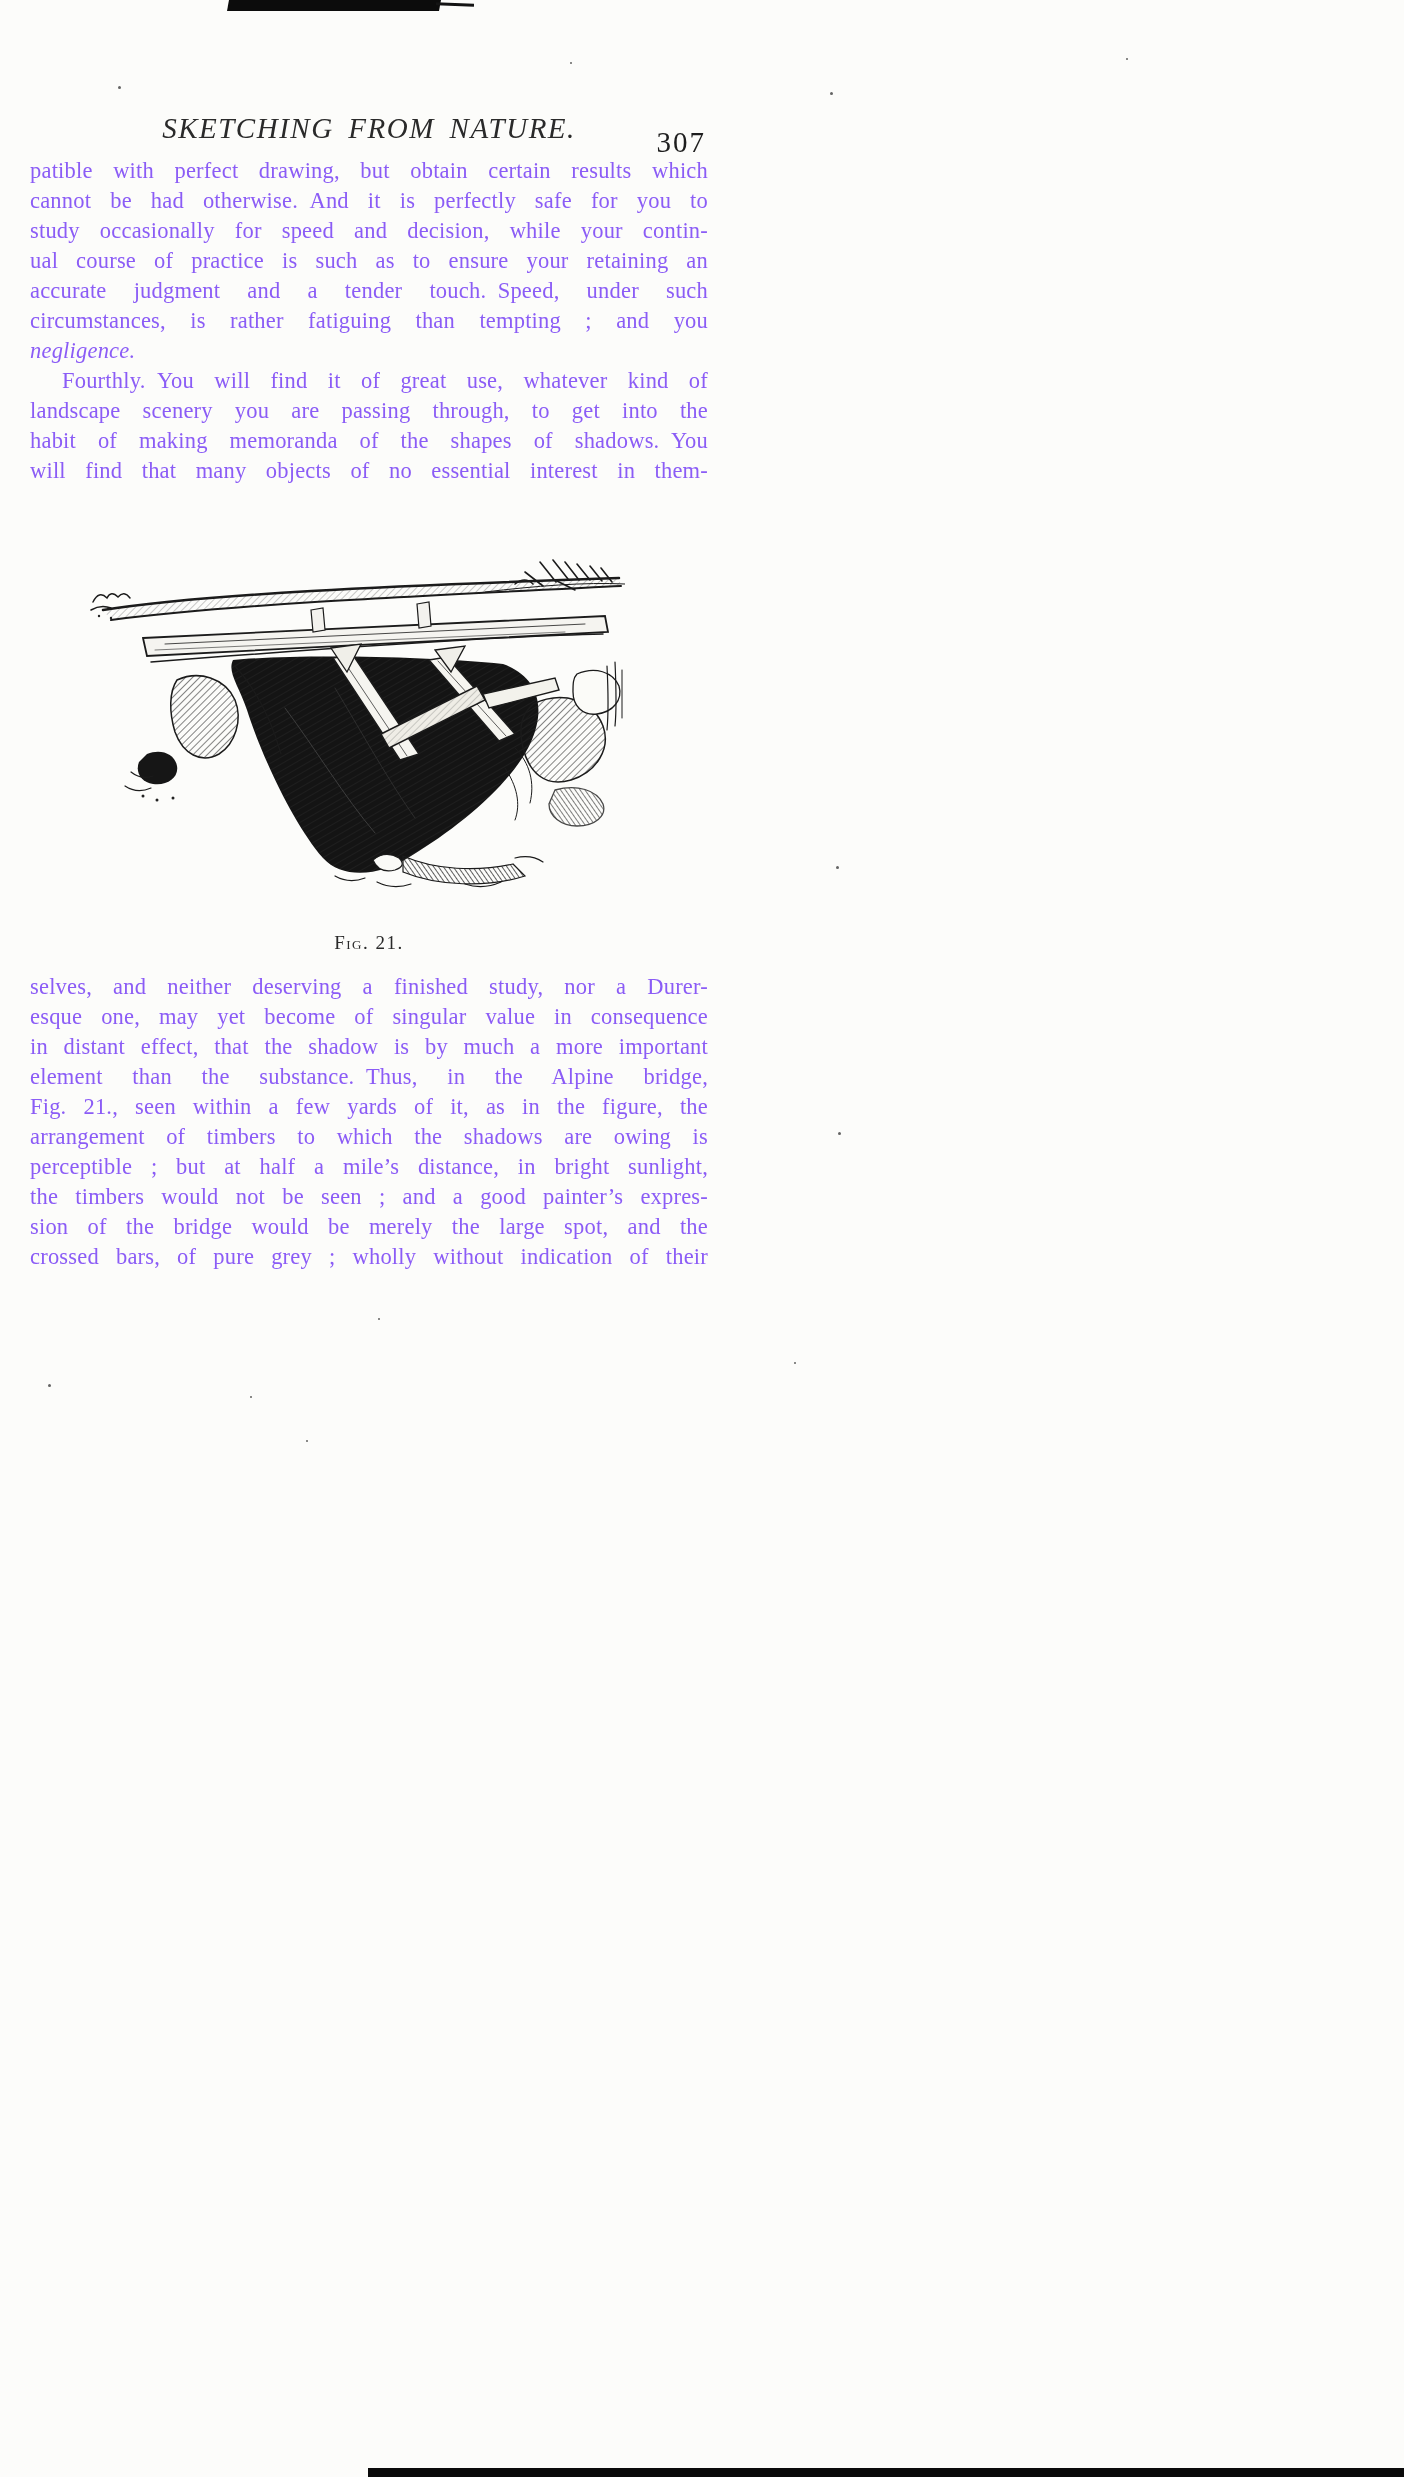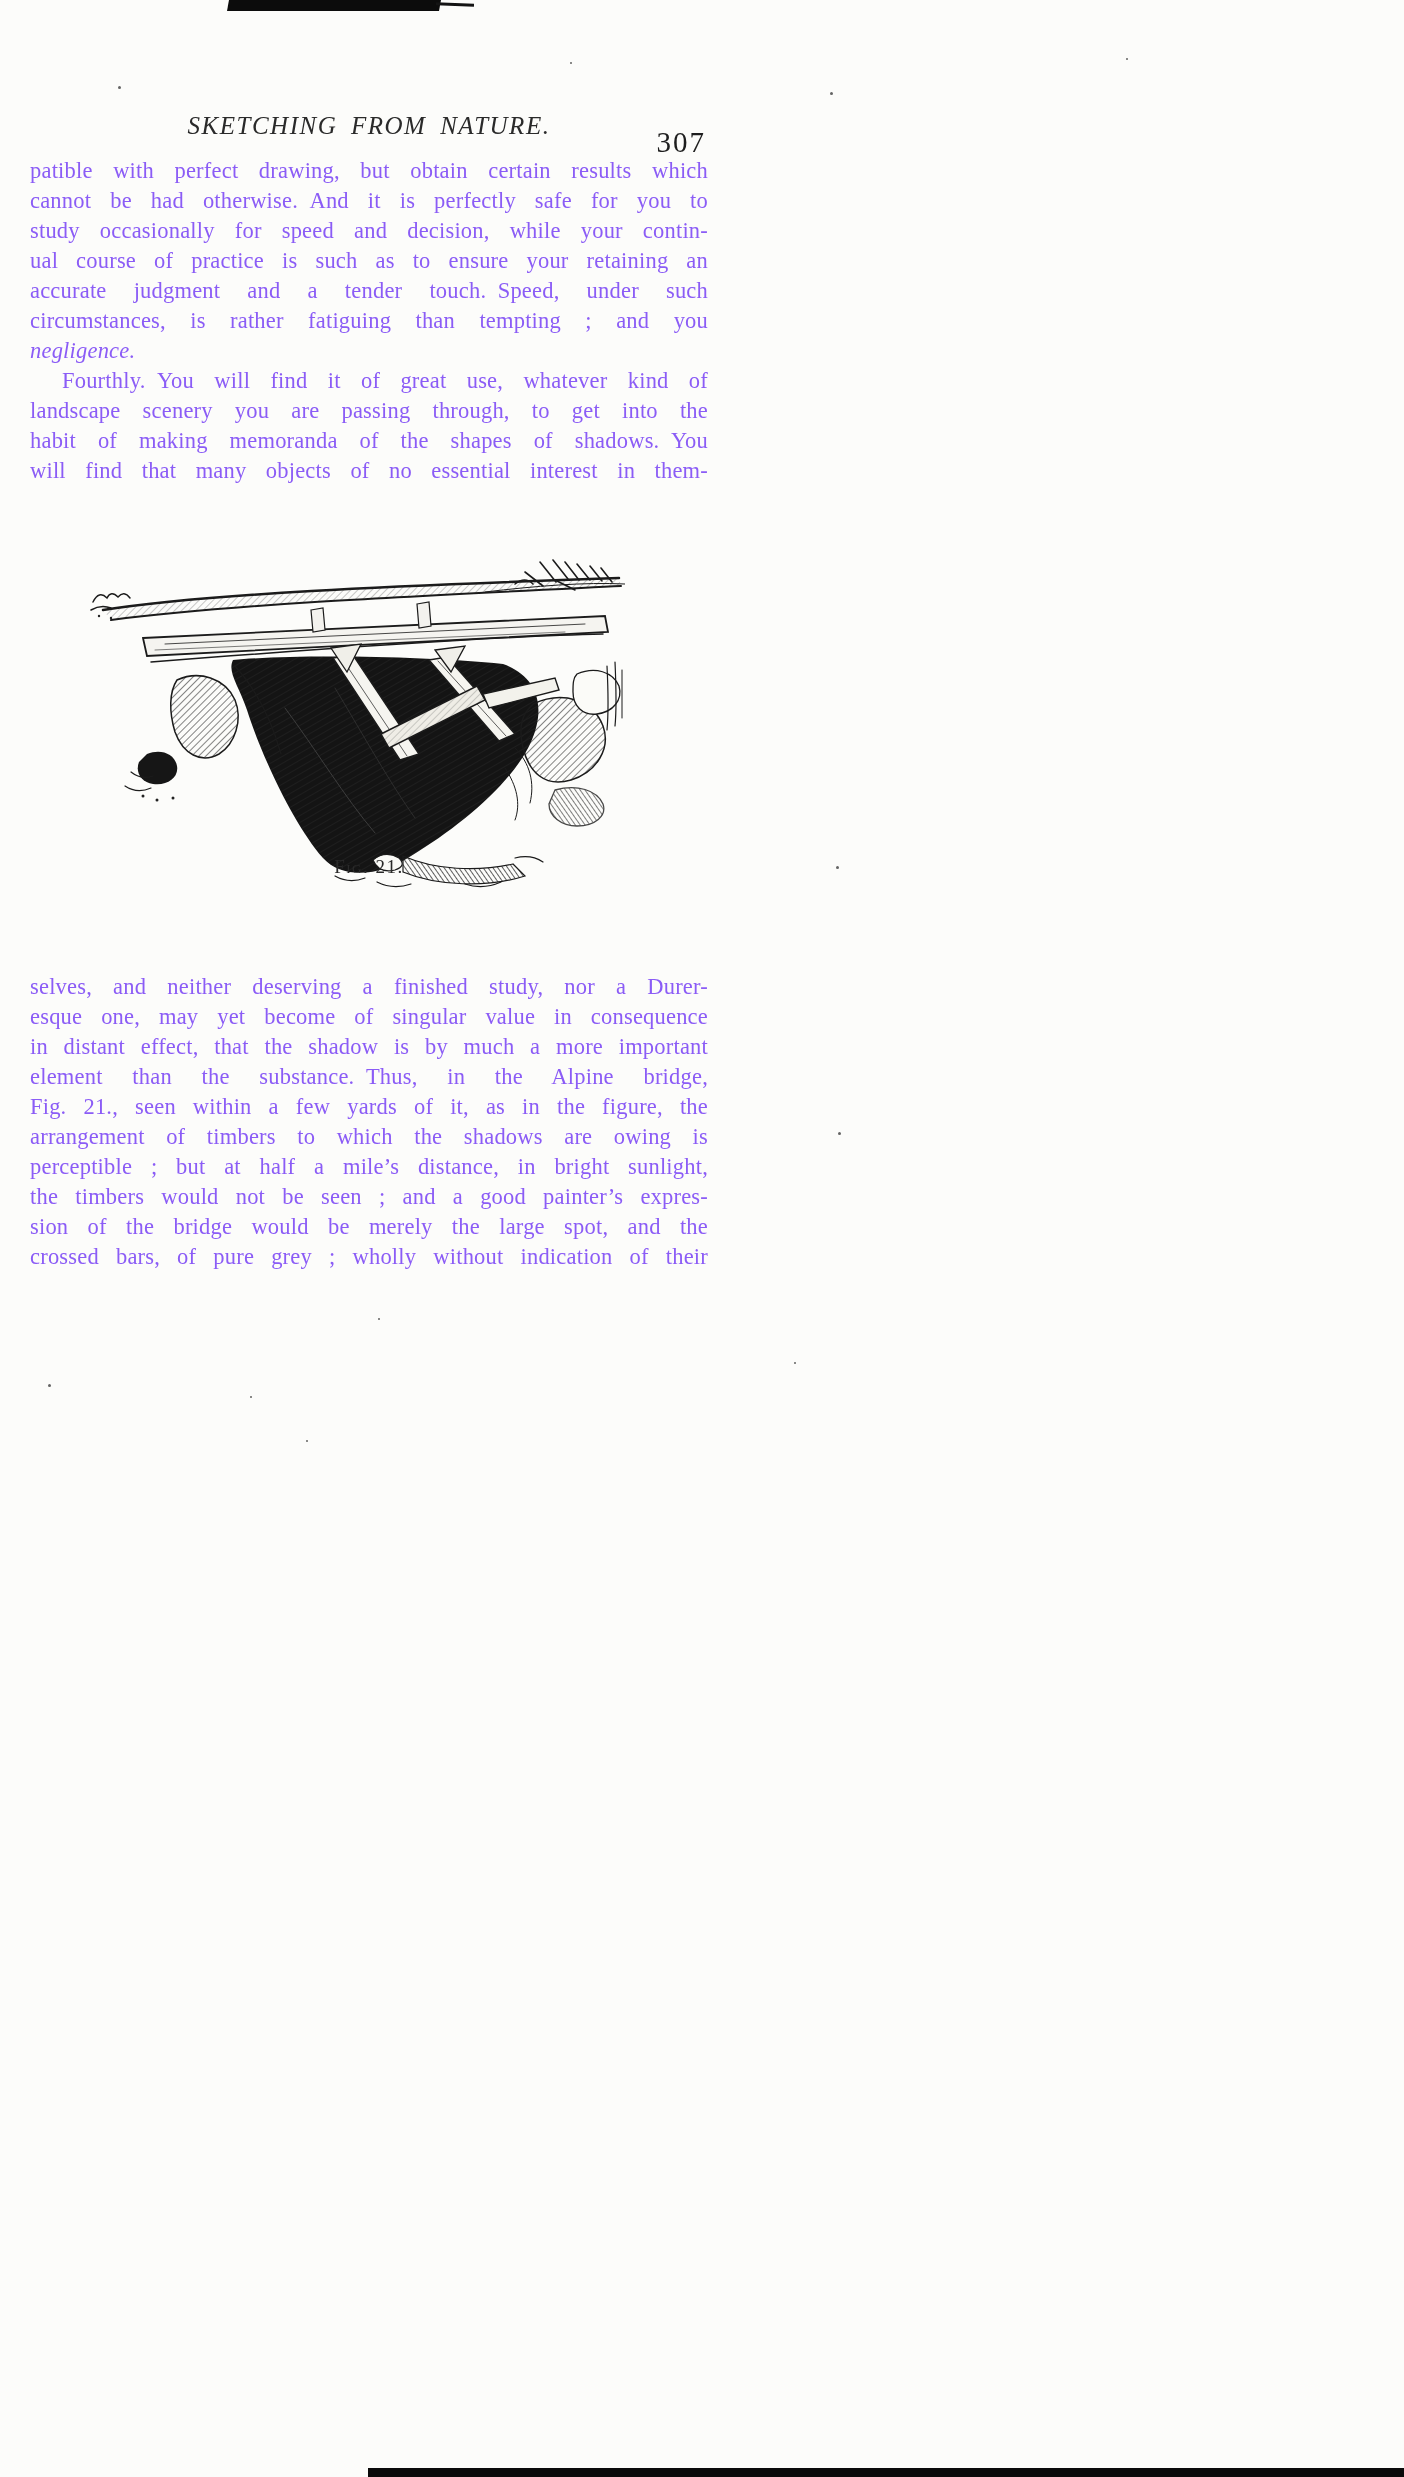--- a/index.html
+++ b/index.html
@@ -45,21 +45,21 @@
   .runhead {
     position: absolute;
     left: 30px; top: 110px;
     width: 678px; height: 40px;
   }
   .runhead-title {
     position: absolute;
     left: 0; right: 0; top: 2px;
     text-align: center;
     font-style: italic;
-    font-size: 25px;
+    font-size: 29px;
     letter-spacing: 1.5px;
     word-spacing: 6px;
     color: #2a2a2a;
   }
   .runhead-page {
     position: absolute;
     right: 2px; top: 16px;
     font-size: 29px;
     letter-spacing: 2px;
     color: #1e1e1e;
@@ -88,21 +88,21 @@
   .indent-first .line:first-child { text-indent: 32px; }
 
   
   .figure-wrap {
     position: absolute;
     left: 85px; top: 558px;
     width: 540px; height: 330px;
   }
   .figure-caption {
     position: absolute;
-    left: 30px; top: 856px;
+    left: 30px; top: 932px;
     width: 678px;
     text-align: center;
     font-variant: small-caps;
     font-size: 19px;
     letter-spacing: 1.5px;
     color: #2a2a2a;
   }
 </style>
 </head>
 <body>

